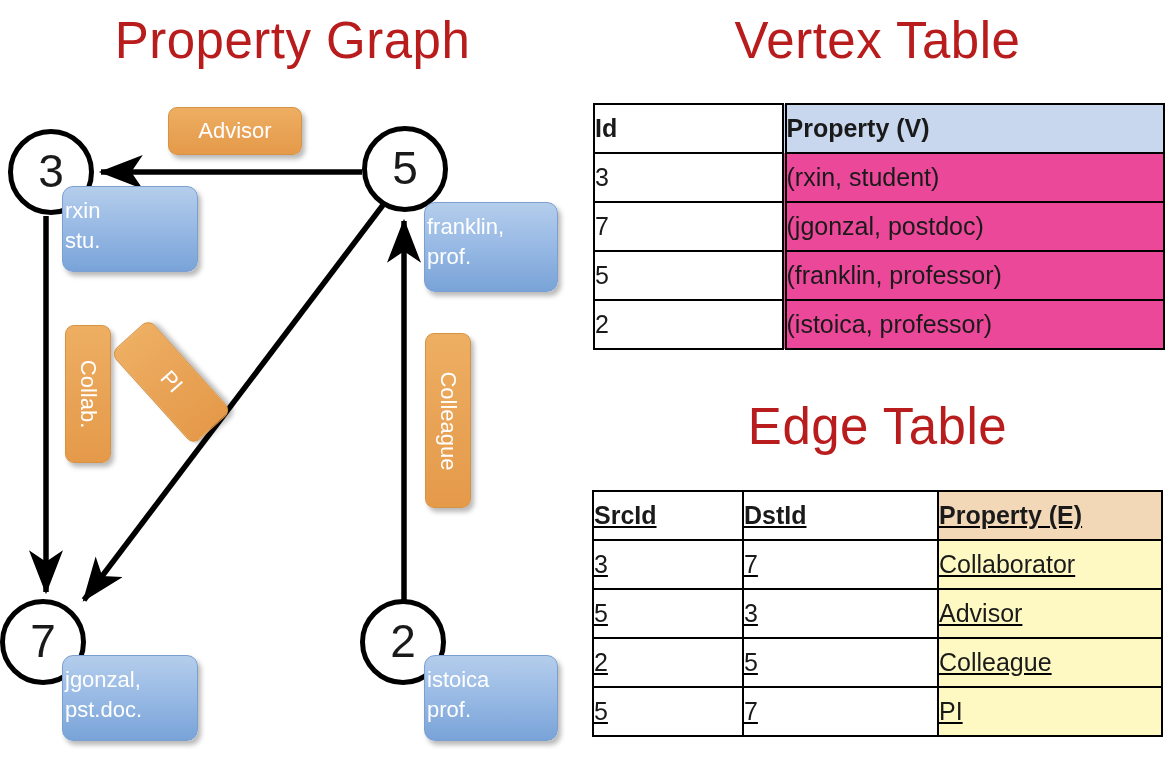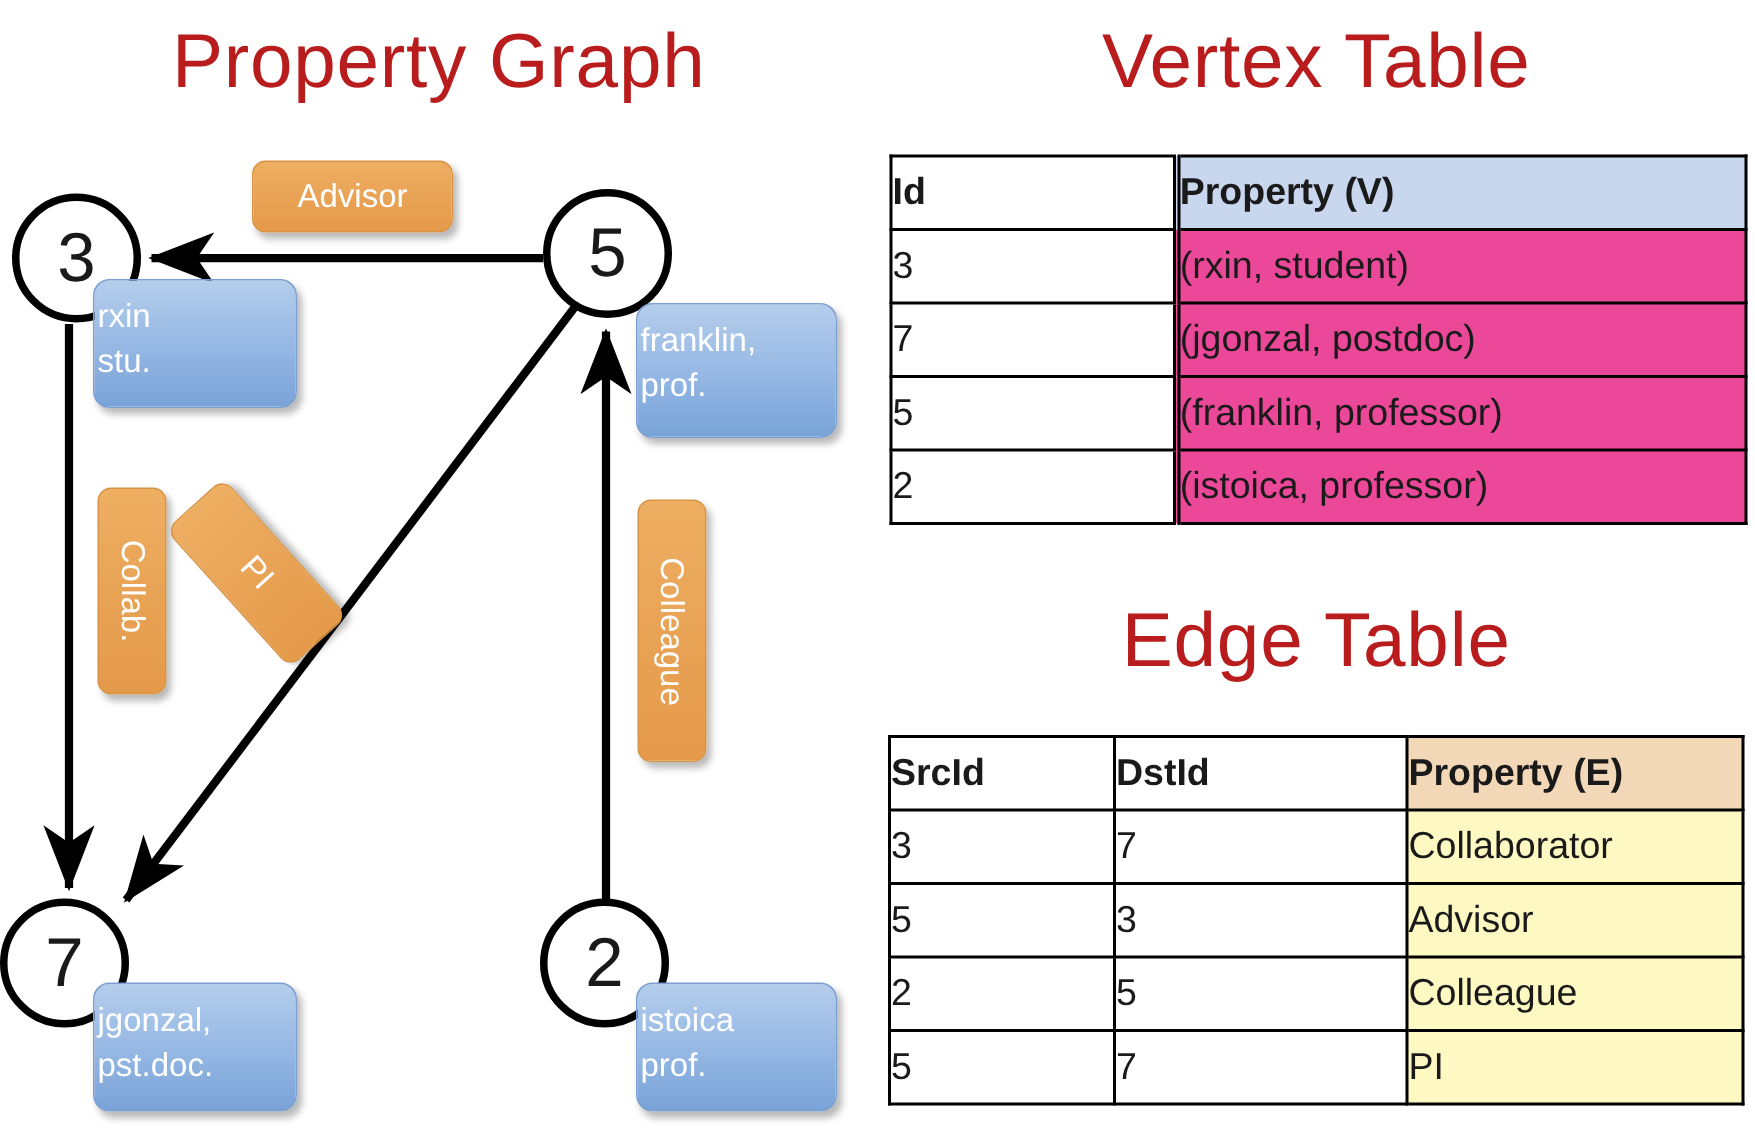--- a/index.html
+++ b/index.html
@@ -141,21 +141,21 @@
   }
 
   #vertex-table { left: 593px; top: 103px; width: 572px; }
   #vertex-table .col-id   { width: 190px; }
   #vertex-table .col-prop {
     background: #ec4899;
     border-left: 5px double #000000;
   }
   #vertex-table th.col-prop { background: #c8d6ee; }
 
-  #edge-table { left: 592px; top: 490px; width: 571px; }
+  #edge-table { left: 592px; top: 490px; width: 571px; text-decoration: underline; }
   #edge-table .col-src  { width: 150px; }
   #edge-table .col-dst  { width: 195px; }
   #edge-table .col-prop { background: #fef9c3; }
   #edge-table th.col-prop { background: #f3d8b8; margin-left: 31px; }
 </style>
 </head>
 <body>
 
 <div class="title" id="title-property-graph">Property Graph</div>
 

